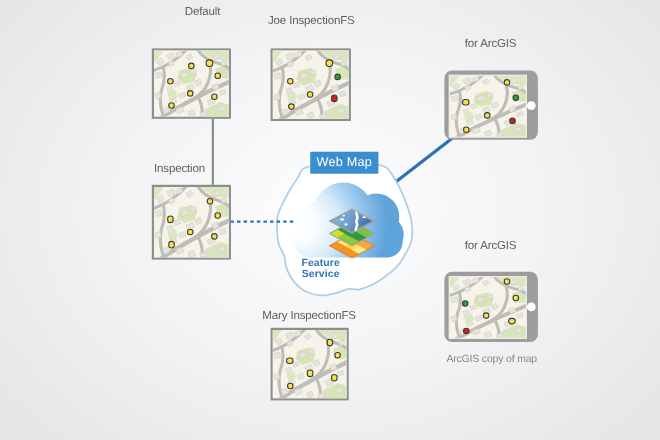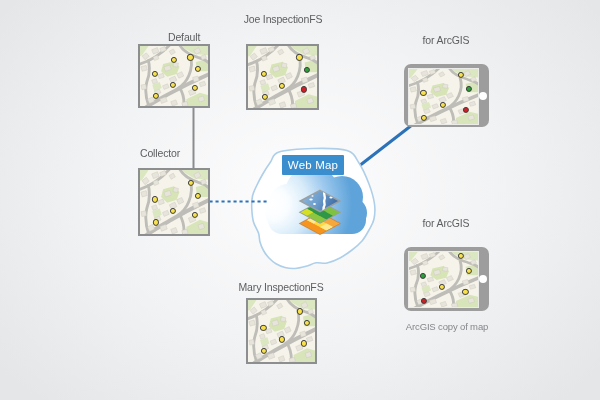--- a/index.html
+++ b/index.html
@@ -40,21 +40,21 @@
   }
   .tablet .screen svg{width:100%;height:100%;}
   .tablet .home-btn{
     position:absolute;width:8px;height:8px;border-radius:50%;background:#fff;
     right:2.5px;top:50%;margin-top:-4px;left:auto;
   }
   .badge{
     position:absolute;left:282px;top:138px;width:62px;height:20px;
     background:var(--badge,#3a8ecd);color:#fff;font-size:11.5px;
     display:flex;align-items:center;justify-content:center;
-    letter-spacing:0.2px;border-radius:1px;margin-top:17px;
+    letter-spacing:0.2px;border-radius:1px;
   }
   .fs-label{
     position:absolute;left:263px;top:235px;width:57px;text-align:center;
     color:var(--fs,#2e75bd);font-size:9.5px;line-height:9.6px;font-weight:bold;
     letter-spacing:0.1px;
   }
 </style>
 </head>
 <body>
 
@@ -270,28 +270,32 @@
           <span class="dot" style="left: 87%; top: 35%; background: rgb(248, 225, 75);"></span>
           <span class="dot" style="left: 20.5%; top: 44%; background: rgb(43, 161, 56);"></span>
           <span class="dot" style="left: 48%; top: 65%; background: rgb(248, 225, 75);"></span>
           <span class="dot" style="left: 82.5%; top: 74%; background: rgb(248, 225, 75);"></span>
           <span class="dot" style="left: 22%; top: 89.5%; background: rgb(210, 31, 38);"></span>
         </div>
     </div>
     <div class="home-btn"></div>
   </div>
 
-  <div class="label" style="left:140px;top:32px;padding-left:28px;">Default</div>
+  <div class="label" style="left:140px;top:6px;padding-left:28px;">Default</div>
   <div class="label center" style="left:223px;top:14px;width:120px;">Joe InspectionFS</div>
-  <div class="label" style="left:140px;top:147.5px;">Collector</div>
+  <div class="label" style="left:140px;top:147.5px;">Inspection</div>
   <div class="label center" style="left:221px;top:282px;width:120px;">Mary InspectionFS</div>
 
   <div class="label center dev-label" style="left:386px;top:35px;width:120px;">
     <div>for ArcGIS</div>
   </div>
   <div class="label center dev-label" style="left:386px;top:218px;width:120px;">
     <div>for ArcGIS</div>
   </div>
   <div class="label center caption" style="left:387px;top:320.5px;width:120px;">ArcGIS copy of map</div>
 
   <div class="badge">Web Map</div>
+  <div class="fs-label">
+    <div>Feature</div>
+    <div>Service</div>
+  </div>
 
 </div>
 
 </body></html>

